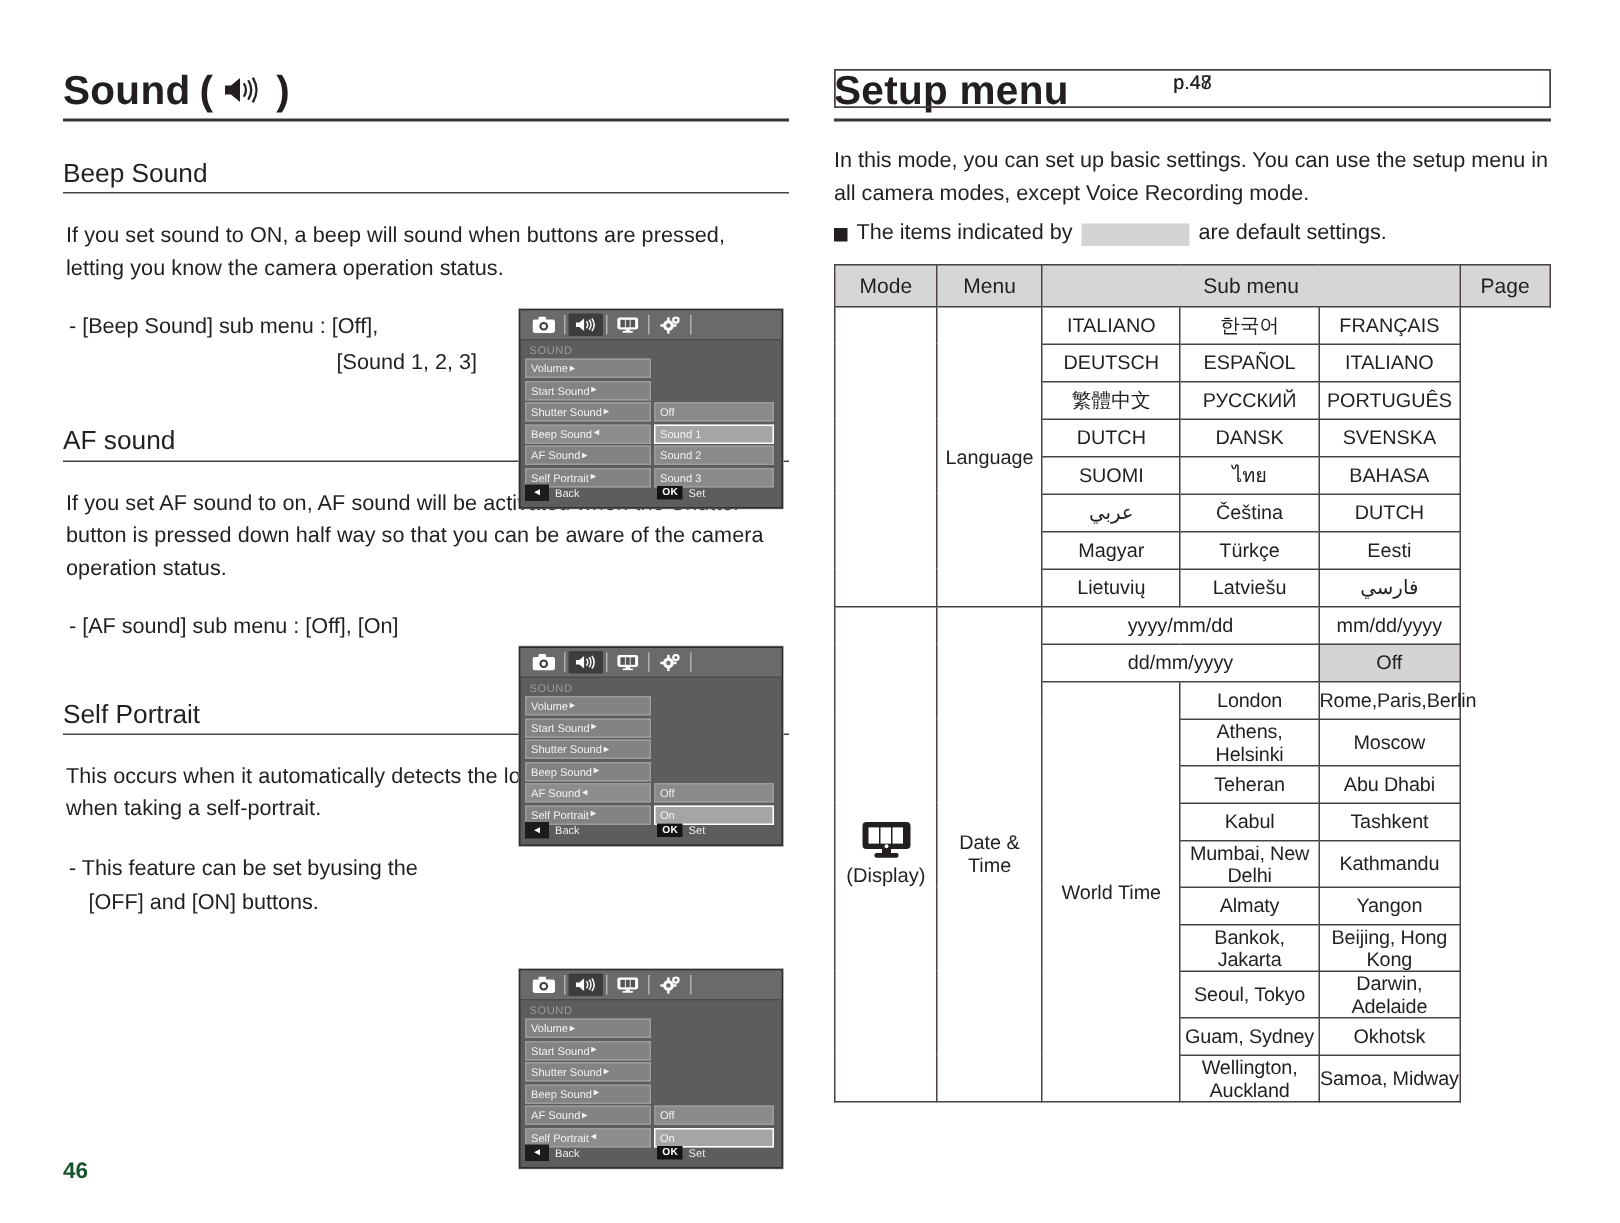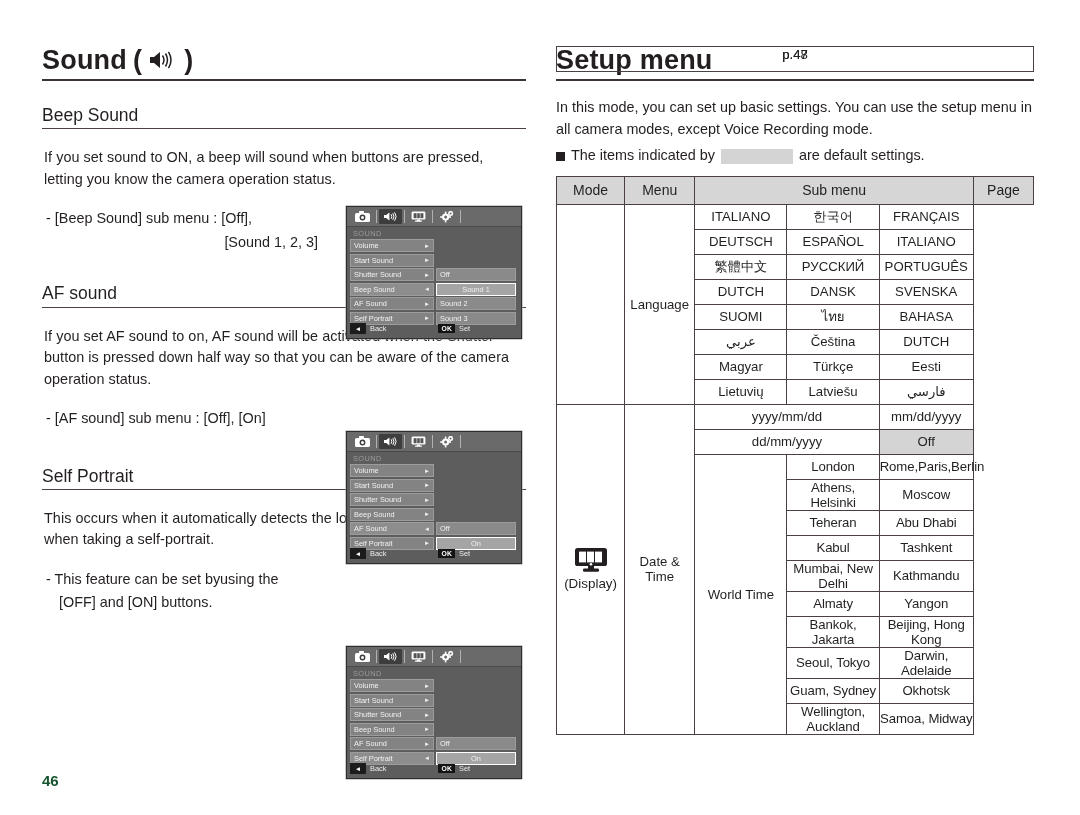--- a/index.html
+++ b/index.html
@@ -68,27 +68,26 @@
   .lcd-body{display:flex;padding:0 3px;gap:2px;}
   .lcd-colL{width:84px;}
   .lcd-colR{width:80px;padding-top:0;}
   .row{
     height:13px;margin-bottom:1.6px;
     background:#838383;
     display:flex;align-items:center;
     padding:0 3px;box-sizing:border-box;
     border:.5px solid #9c9c9c;
     color:#f2f2f2;font-size:7.4px;
-    justify-content:space-between;
   }
   .row.active{background:#8d8d8d;}
   .row .arr{font-size:6px;line-height:1;}
   .row.sub{background:#8a8a8a;justify-content:flex-start;}
   .row.sub.hl{
-    background:#a5a5a5;border:1.2px solid #ffffff;justify-content:center;
+    background:#a5a5a5;border:1.2px solid #ffffff;
   }
   .lcd-foot{
     position:absolute;left:3px;right:3px;bottom:3px;height:13px;
     display:flex;align-items:center;
   }
   .btn-back{
     background:#1c1c1c;width:16px;height:11px;display:flex;align-items:center;justify-content:center;
     color:#fff;font-size:6.5px;margin-right:4px;
   }
   .foot-lbl{font-size:7.4px;color:#efefef;}

